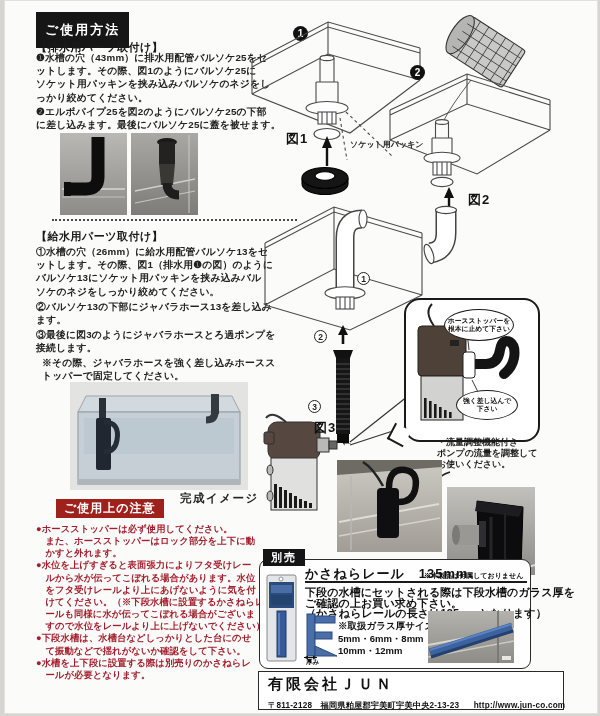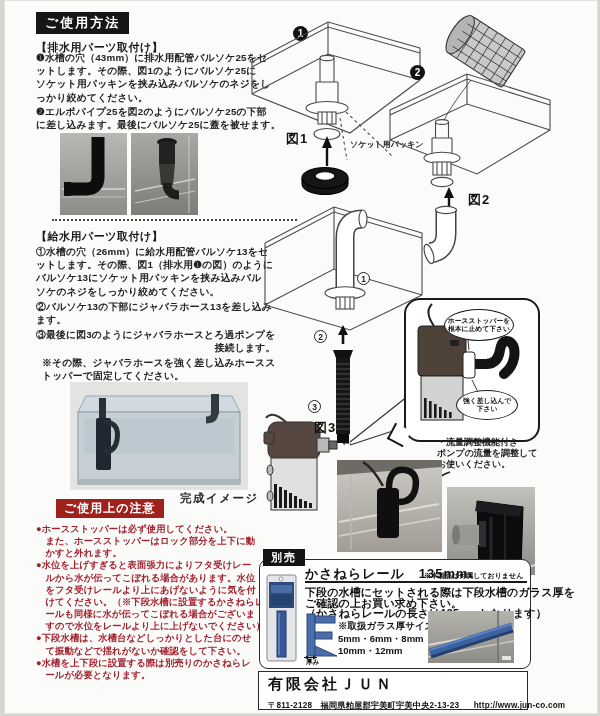--- a/index.html
+++ b/index.html
@@ -10,21 +10,21 @@
     -webkit-font-smoothing:antialiased;
   }
   .abs{position:absolute;}
   .page{
     position:absolute;left:4px;top:0;width:592px;height:712px;
     background:#fbfbf9;border:1px solid #e2e1dd;
   }
   svg{overflow:visible;display:block;}
   .blkhdr{
     background:#161616;color:#ffffff;font-size:13px;font-weight:bold;
-    padding:3px 9px;letter-spacing:2px;line-height:1.2;
+    padding:10px 9px;letter-spacing:2px;line-height:1.2;
   }
   .redhdr{
     background:#9e211c;color:#ffffff;font-size:12px;font-weight:bold;
     padding:2px 8px;letter-spacing:1px;line-height:1.25;
   }
   .sec-title{font-size:11px;font-weight:bold;color:#1a1a1a;letter-spacing:0.5px;}
   .step{
     font-size:9.8px;font-weight:600;color:#222222;line-height:13.2px;
     white-space:pre;letter-spacing:0.2px;
   }
@@ -117,21 +117,21 @@
 
 <div class="abs dotsep" style="left:52px;top:219px;width:245px;"></div>
 
 <div class="abs sec-title" style="left:36px;top:229px;">【給水用パーツ取付け】</div>
 <div class="abs step" style="left:36px;top:245px;">①水槽の穴（26mm）に給水用配管バルソケ13をセ
 ットします。その際、図1（排水用❶の図）のように
 バルソケ13にソケット用パッキンを挟み込みバル
 ソケのネジをしっかり絞めてください。</div>
 <div class="abs step" style="left:36px;top:300px;">②バルソケ13の下部にジャバラホース13を差し込み
 ます。</div>
-<div class="abs step" style="left:36px;top:328px;text-align:right;">③最後に図3のようにジャバラホースとろ過ポンプを
+<div class="abs step" style="left:36px;top:328px;">③最後に図3のようにジャバラホースとろ過ポンプを
 接続します。</div>
 <div class="abs step" style="left:42px;top:356px;">※その際、ジャバラホースを強く差し込みホースス
 トッパーで固定してください。</div>
 
 <div class="abs" style="left:70px;top:382px;width:178px;height:108px;">
   <svg width="178" height="108" viewBox="0 0 178 108" style="overflow:hidden">
     <rect width="178" height="108" fill="#e3e4e2"></rect>
     <polygon points="8,30 16,14 162,14 170,30" fill="#d2dae0" stroke="#9aa5ae" stroke-width="1"></polygon>
     <rect x="8" y="30" width="162" height="72" fill="#c6cfd6" stroke="#97a2ab" stroke-width="1.2"></rect>
     <rect x="14" y="36" width="150" height="36" fill="#bdc9d1"></rect>
@@ -417,19 +417,19 @@
     <path d="M0,34 L86,18" stroke="#d8d6d0" stroke-width="2"></path>
     <path d="M0,46 L86,30" stroke="#ccc9c2" stroke-width="1.5"></path>
     <path d="M70,0 V52" stroke="#7c7a76" stroke-width="2"></path>
     <path d="M2,42 L84,16" stroke="#3c62a0" stroke-width="9"></path>
     <path d="M2,39 L84,13" stroke="#5c82c0" stroke-width="2"></path>
     <path d="M3,46 L85,20" stroke="#24406e" stroke-width="3"></path>
     <rect x="74" y="45" width="9" height="4" fill="#e8e6e0"></rect>
   </svg>
 </div>
 
-<div class="abs co-box" style="left:258px;top:671px;width:268px;height:37px;">
+<div class="abs co-box" style="left:258px;top:671px;width:268px;height:37px;padding-left:36px;">
   <div class="co-name" style="position:absolute;left:9px;top:3px;">有限会社ＪＵＮ</div>
   <div style="position:absolute;left:9px;top:22px;white-space:nowrap;">
     <span class="co-addr">〒811-2128　福岡県粕屋郡宇美町宇美中央2-13-23</span>
     <span class="co-addr" style="margin-left:10px;">http://www.jun-co.com</span>
   </div>
 </div>
 
 </body></html>

